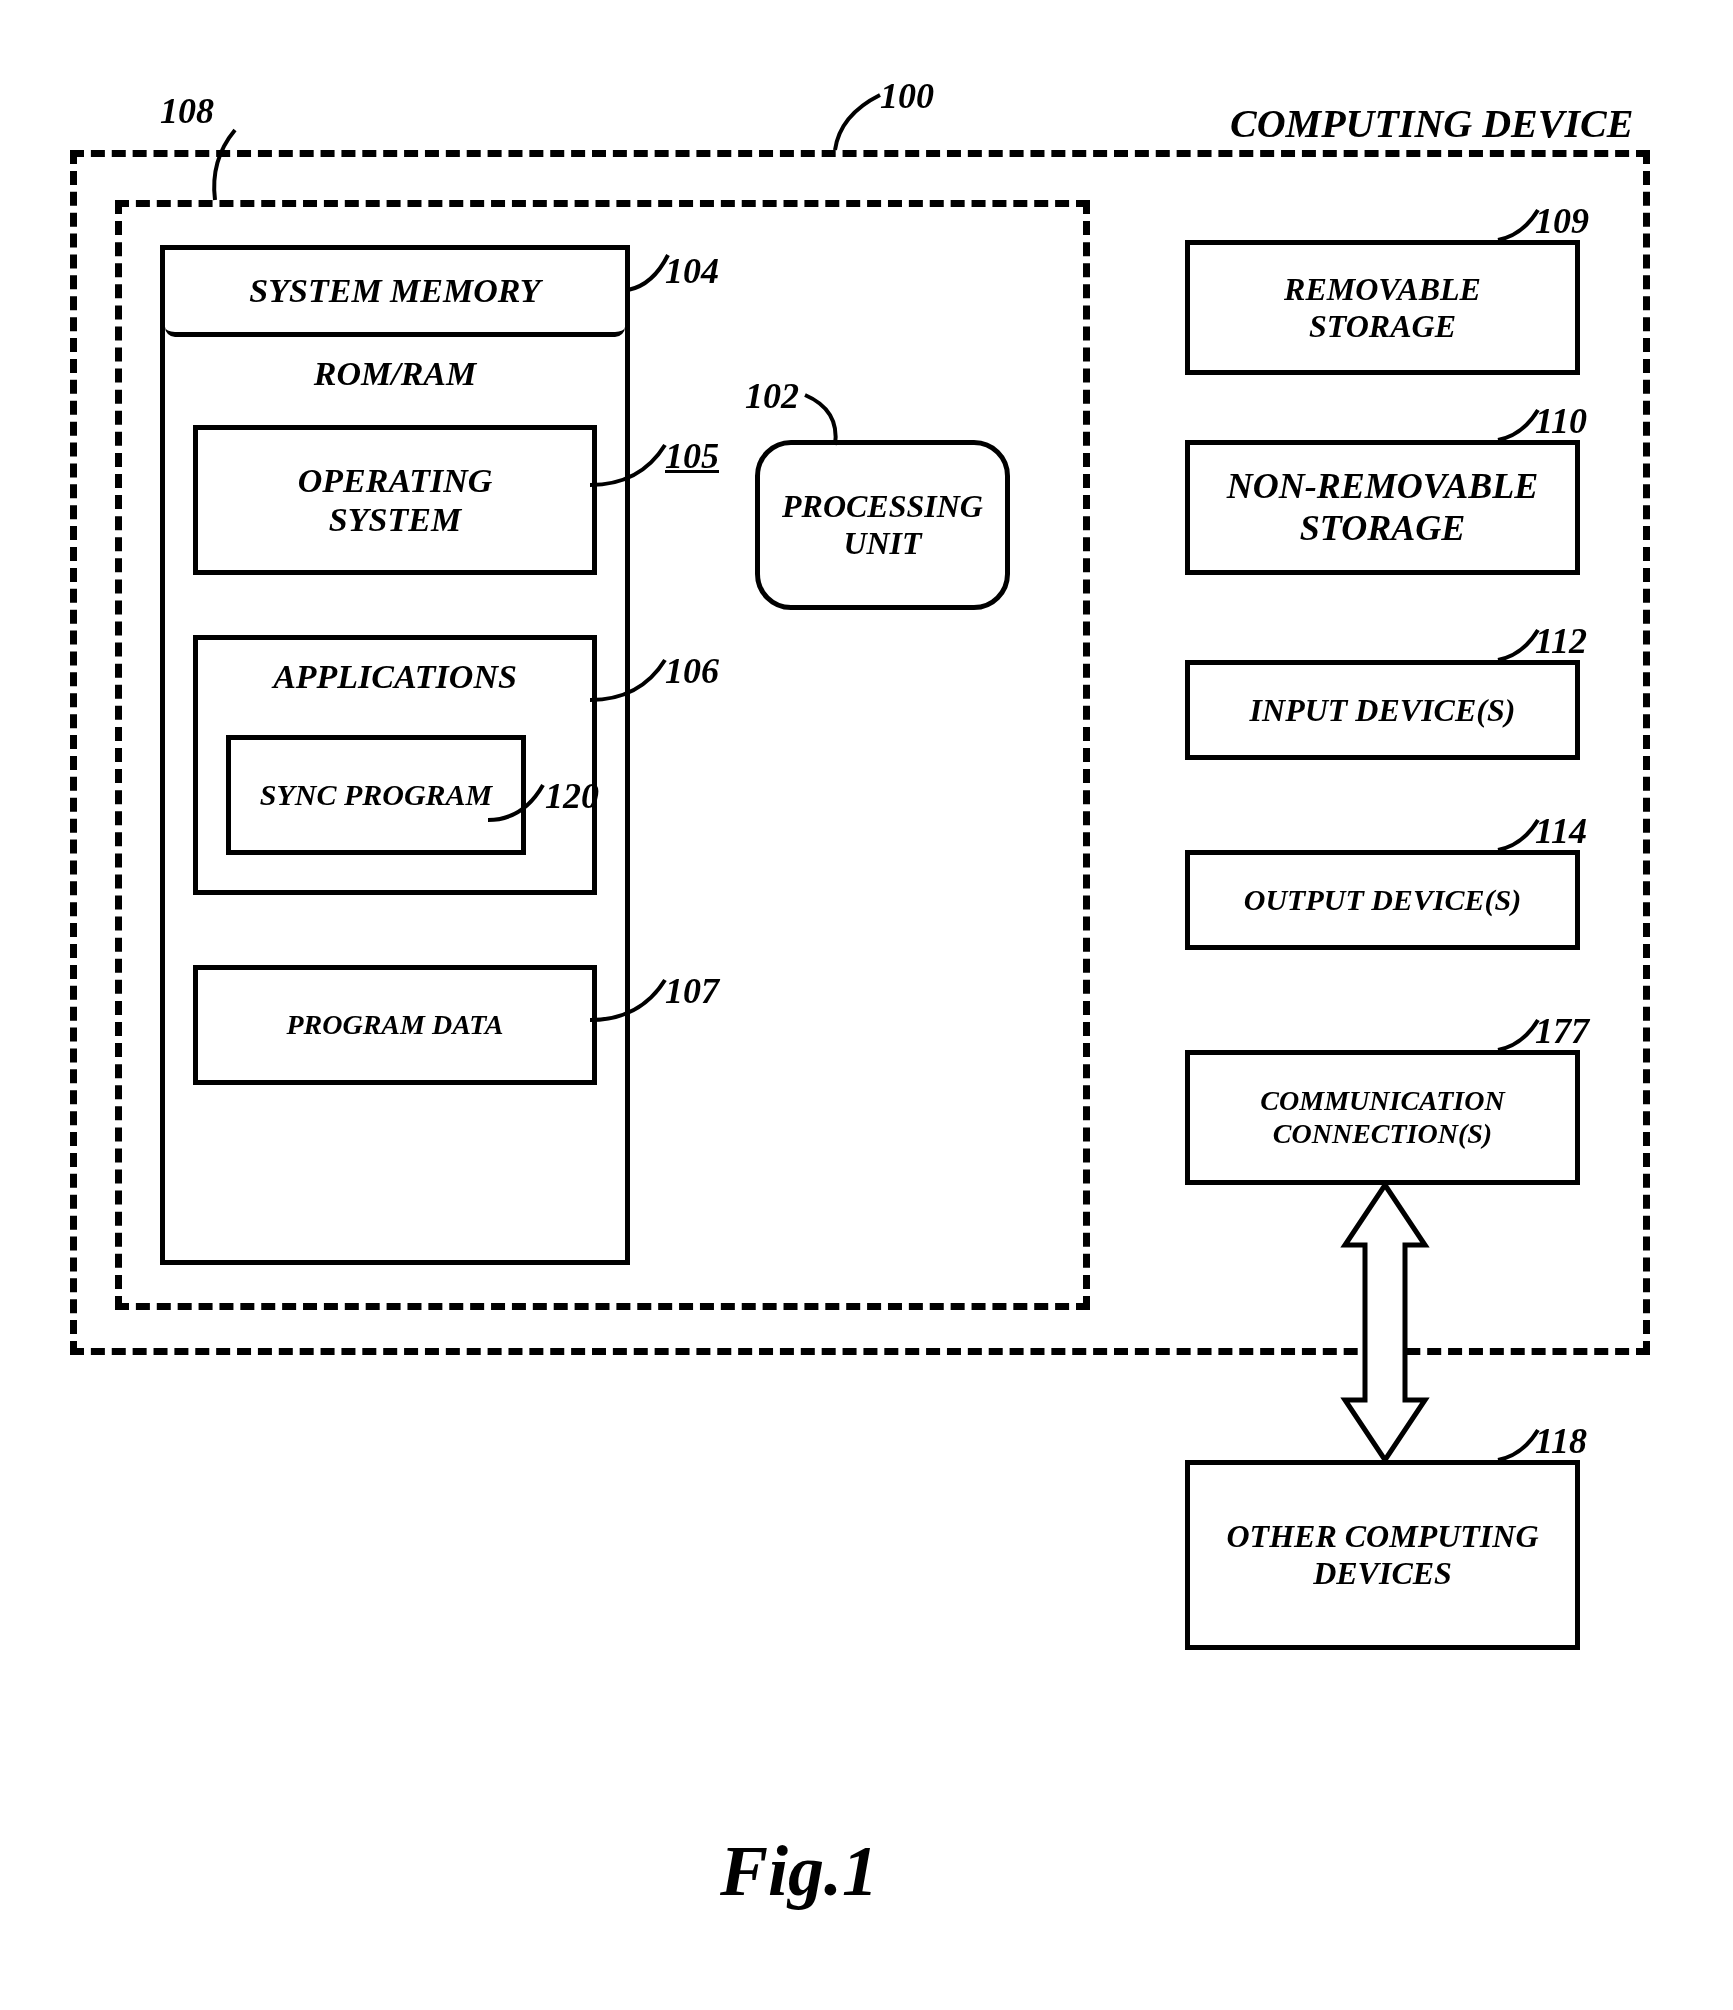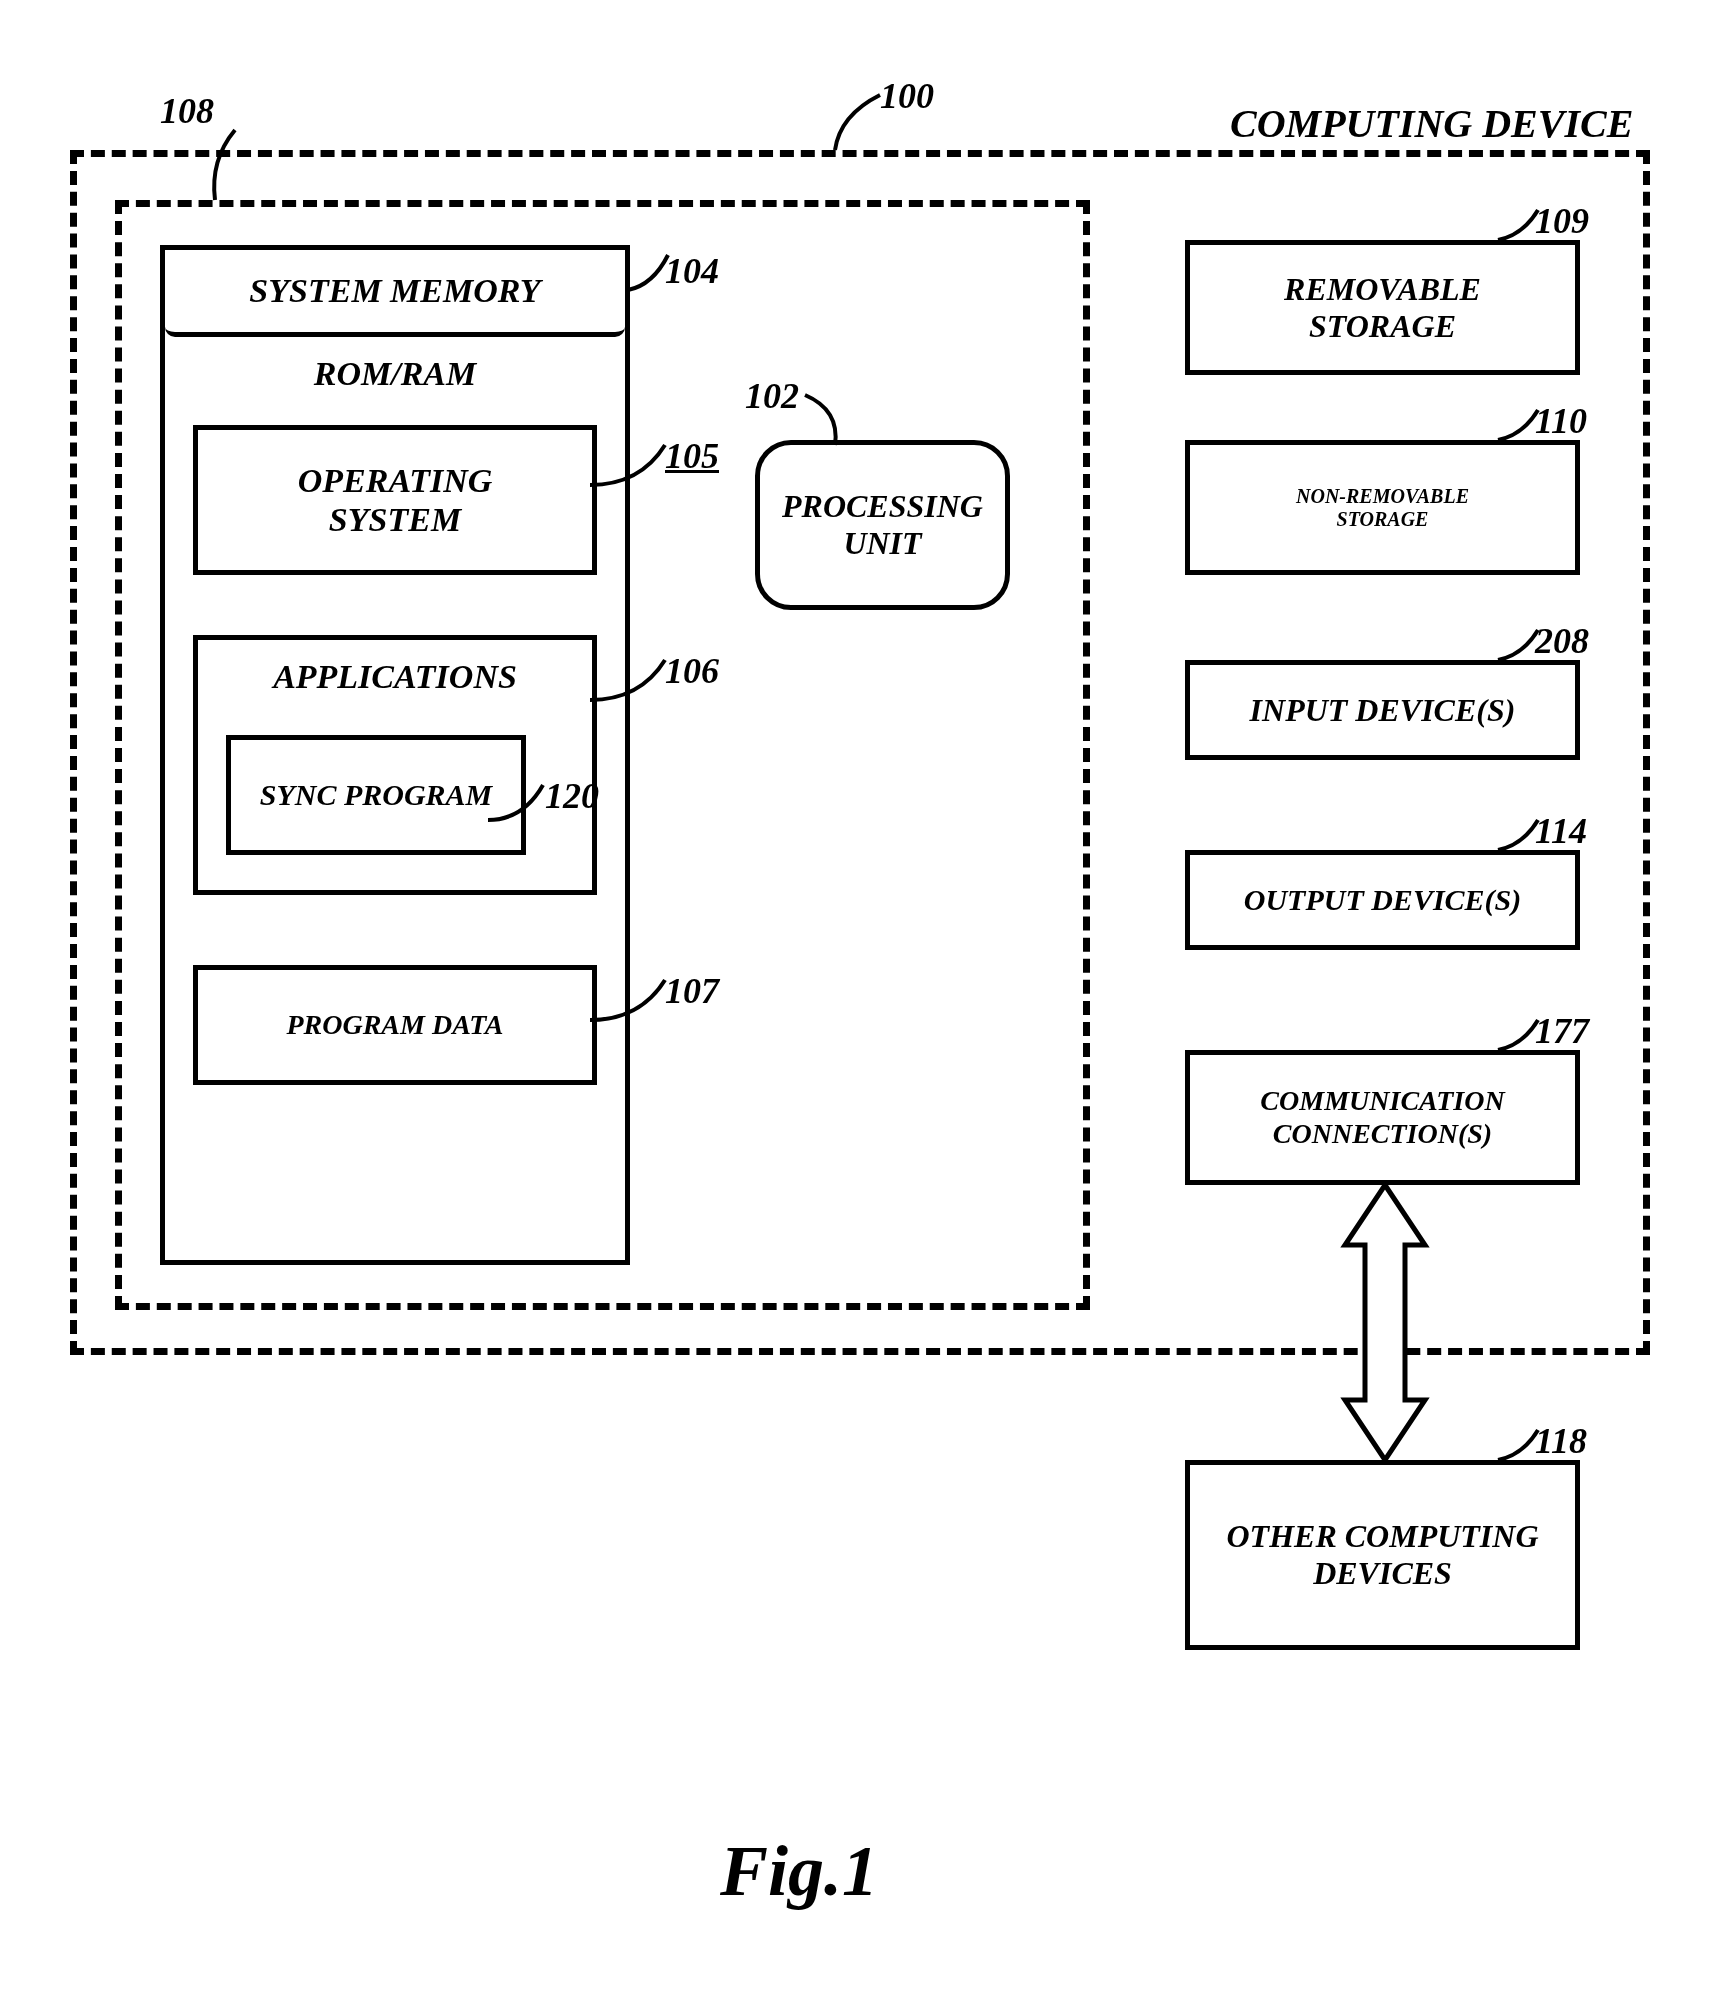--- a/index.html
+++ b/index.html
@@ -95,21 +95,21 @@
   </div>
 
   <div class="box" style="left:755px; top:440px; width:255px; height:170px; border-radius:36px; font-size:32px;">
     <span class="txt" style="white-space:pre-line;">PROCESSING<br>UNIT</span>
   </div>
 
   <div class="box" style="left:1185px; top:240px; width:395px; height:135px; font-size:32px;">
     <span class="txt" style="white-space:pre-line;">REMOVABLE<br>STORAGE</span>
   </div>
 
-  <div class="box" style="left:1185px; top:440px; width:395px; height:135px; font-size:20px;">
+  <div class="box" style="left:1185px; top:440px; width:395px; height:135px; font-size:36px;">
     <span class="txt" style="white-space:pre-line;">NON-REMOVABLE<br>STORAGE</span>
   </div>
 
   <div class="box" style="left:1185px; top:660px; width:395px; height:100px; font-size:32px;">
     <span class="txt">INPUT DEVICE(S)</span>
   </div>
 
   <div class="box" style="left:1185px; top:850px; width:395px; height:100px; font-size:30px;">
     <span class="txt">OUTPUT DEVICE(S)</span>
   </div>
@@ -169,21 +169,21 @@
   <div class="ref" style="left:1535px; top:200px;">109</div>
   <svg class="leader" style="left:1498px; top:210px;" width="45" height="35">
     <path d="M0 30 Q25 25 40 0" fill="none" stroke="#000" stroke-width="4"></path>
   </svg>
 
   <div class="ref" style="left:1535px; top:400px;">110</div>
   <svg class="leader" style="left:1498px; top:410px;" width="45" height="35">
     <path d="M0 30 Q25 25 40 0" fill="none" stroke="#000" stroke-width="4"></path>
   </svg>
 
-  <div class="ref" style="left:1535px; top:620px;">208</div>
+  <div class="ref" style="left:1535px; top:620px;">112</div>
   <svg class="leader" style="left:1498px; top:630px;" width="45" height="35">
     <path d="M0 30 Q25 25 40 0" fill="none" stroke="#000" stroke-width="4"></path>
   </svg>
 
   <div class="ref" style="left:1535px; top:810px;">114</div>
   <svg class="leader" style="left:1498px; top:820px;" width="45" height="35">
     <path d="M0 30 Q25 25 40 0" fill="none" stroke="#000" stroke-width="4"></path>
   </svg>
 
   <div class="ref" style="left:1535px; top:1010px;">177</div>

